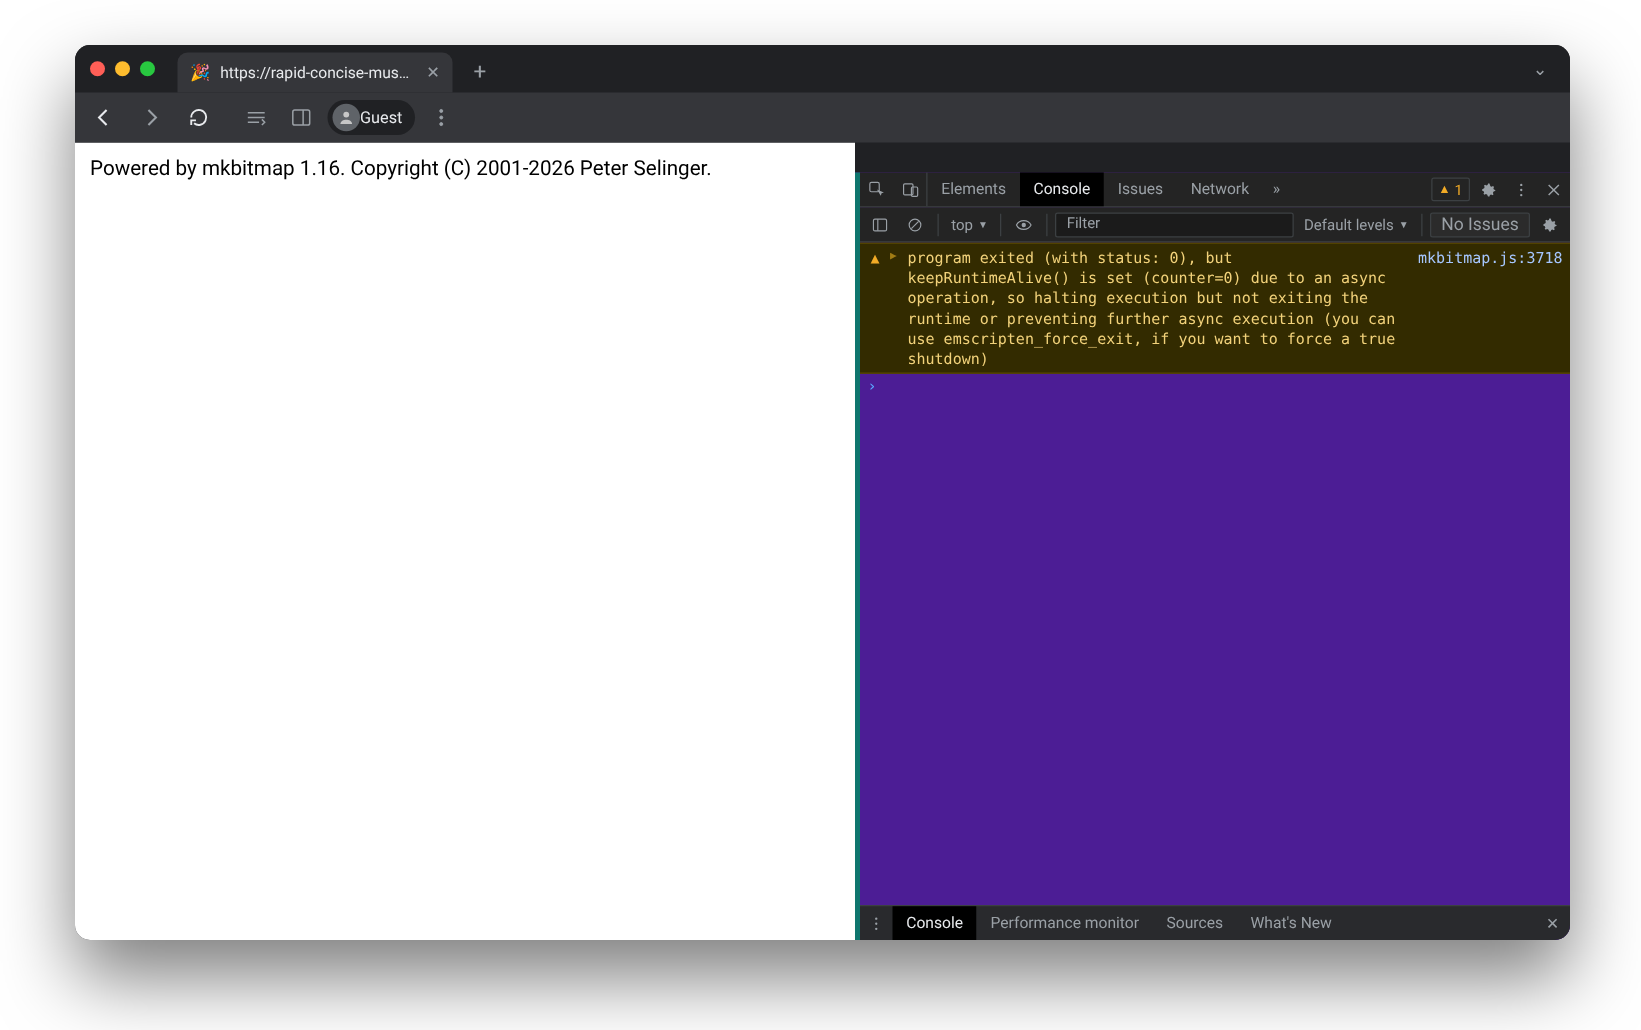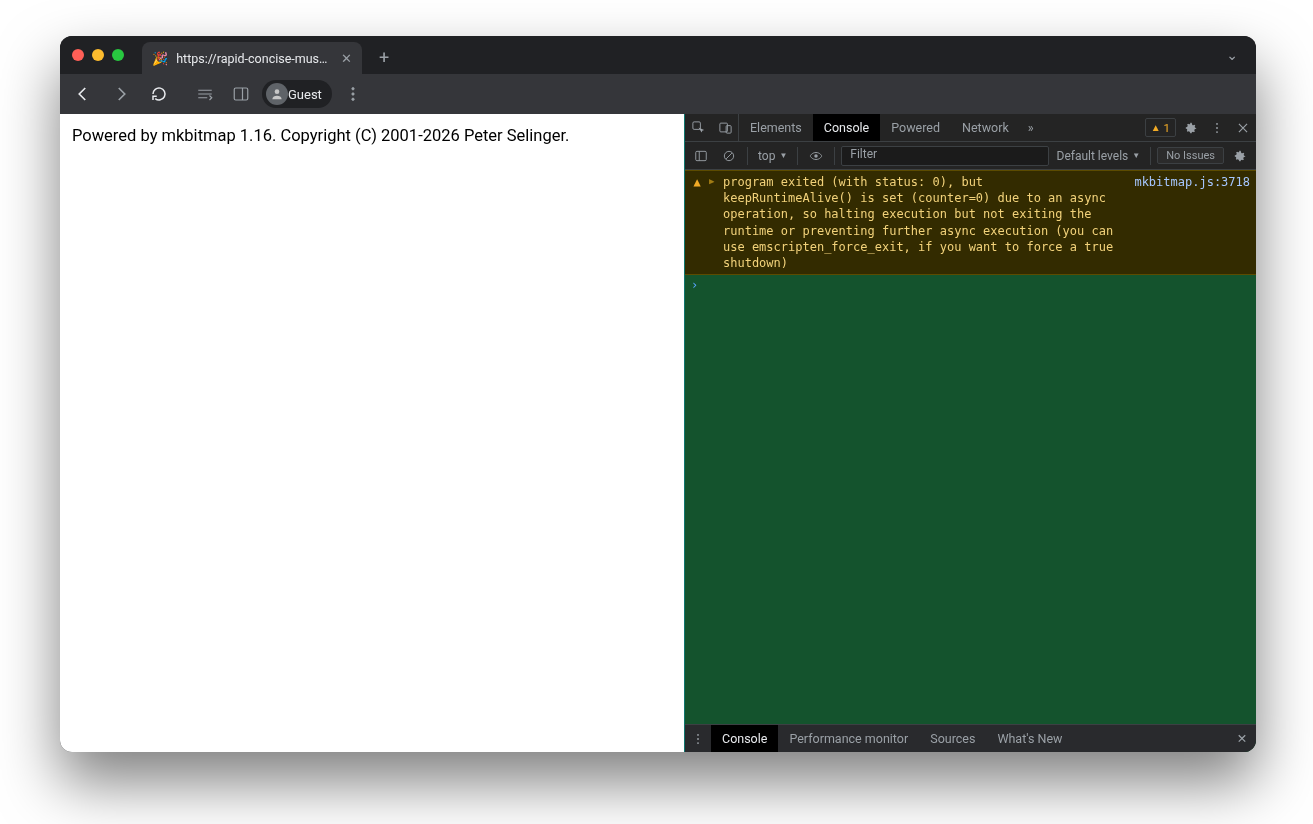--- a/index.html
+++ b/index.html
@@ -120,22 +120,23 @@
     padding: 12px 12px;
     color: #000;
     font-size: 16.5px;
   }
 
   
   .devtools {
     flex: 1;
     display: flex;
     flex-direction: column;
-    background: #14532d;
-    border-left: 1px solid #0f766e;
+    background: #4c1d95;
+    border-left: 4px solid #0f766e;
+    margin-top: 24px;
   }
   .dt-tabbar {
     height: 28px;
     display: flex;
     align-items: stretch;
     border-bottom: 1px solid #3c4043;
     background: #242424;
     font-size: 12.5px;
   }
   .dt-iconbtn {
@@ -173,21 +174,21 @@
   .fb-sep { width: 1px; height: 18px; background: #3c4043; margin: 0 2px; }
   .fb-select { display: flex; align-items: center; gap: 4px; cursor: pointer; padding: 0 4px;}
   .fb-select .tri { font-size: 8px; }
   .filter-input {
     flex: 1; height: 20px; background: #1b1b1b; border: 1px solid #3c4043;
     border-radius: 2px; padding: 0 8px; color: #9aa0a6; font-size: 12px;
     display: flex; align-items: flex-start;
   }
   .pill {
     padding: 1px 8px; border: 1px solid #3c4043; border-radius: 2px;
-    font-size: 11px; cursor: pointer; background: #2b2b2b;
+    font-size: 14px; cursor: pointer; background: #2b2b2b;
   }
 
   .dt-console {
     flex: 1; overflow: auto; font-family: Menlo, Consolas, monospace;
     font-size: 12px; color: #e8eaed;
   }
   .log-row.warning {
     background: #332b00;
     border-top: 1px solid #5c4b00;
     border-bottom: 1px solid #5c4b00;
@@ -295,21 +296,21 @@
             </svg>
         </div>
         <div class="dt-iconbtn sep">
           <svg viewBox="0 0 24 24">
               <rect x="3" y="5" width="12" height="14" rx="1.5"></rect>
               <rect x="13" y="9" width="8" height="12" rx="1.5"></rect>
             </svg>
         </div>
         <div class="dt-tab">Elements</div>
         <div class="dt-tab active">Console</div>
-        <div class="dt-tab">Powered</div>
+        <div class="dt-tab">Issues</div>
         <div class="dt-tab">Network</div>
         <div class="dt-more">»</div>
         <div class="flex"></div>
         <div class="dt-badge">
           <span class="tri">▲</span>
           <span>1</span>
         </div>
         <div class="dt-rightbtn">
           <svg viewBox="0 0 24 24">
               <path d="M12 8a4 4 0 1 0 .01 8A4 4 0 0 0 12 8zm9 4l-2-.6a7 7 0 0 0-.7-1.7l1-1.8-1.5-1.5-1.8 1a7 7 0 0 0-1.7-.7L13 3h-2l-.6 2a7 7 0 0 0-1.7.7l-1.8-1L5.4 6.2l1 1.8a7 7 0 0 0-.7 1.7L3 11v2l2 .6c.2.6.4 1.2.7 1.7l-1 1.8 1.5 1.5 1.8-1c.5.3 1.1.5 1.7.7L11 21h2l.6-2c.6-.2 1.2-.4 1.7-.7l1.8 1 1.5-1.5-1-1.8c.3-.5.5-1.1.7-1.7L21 13z"></path>

